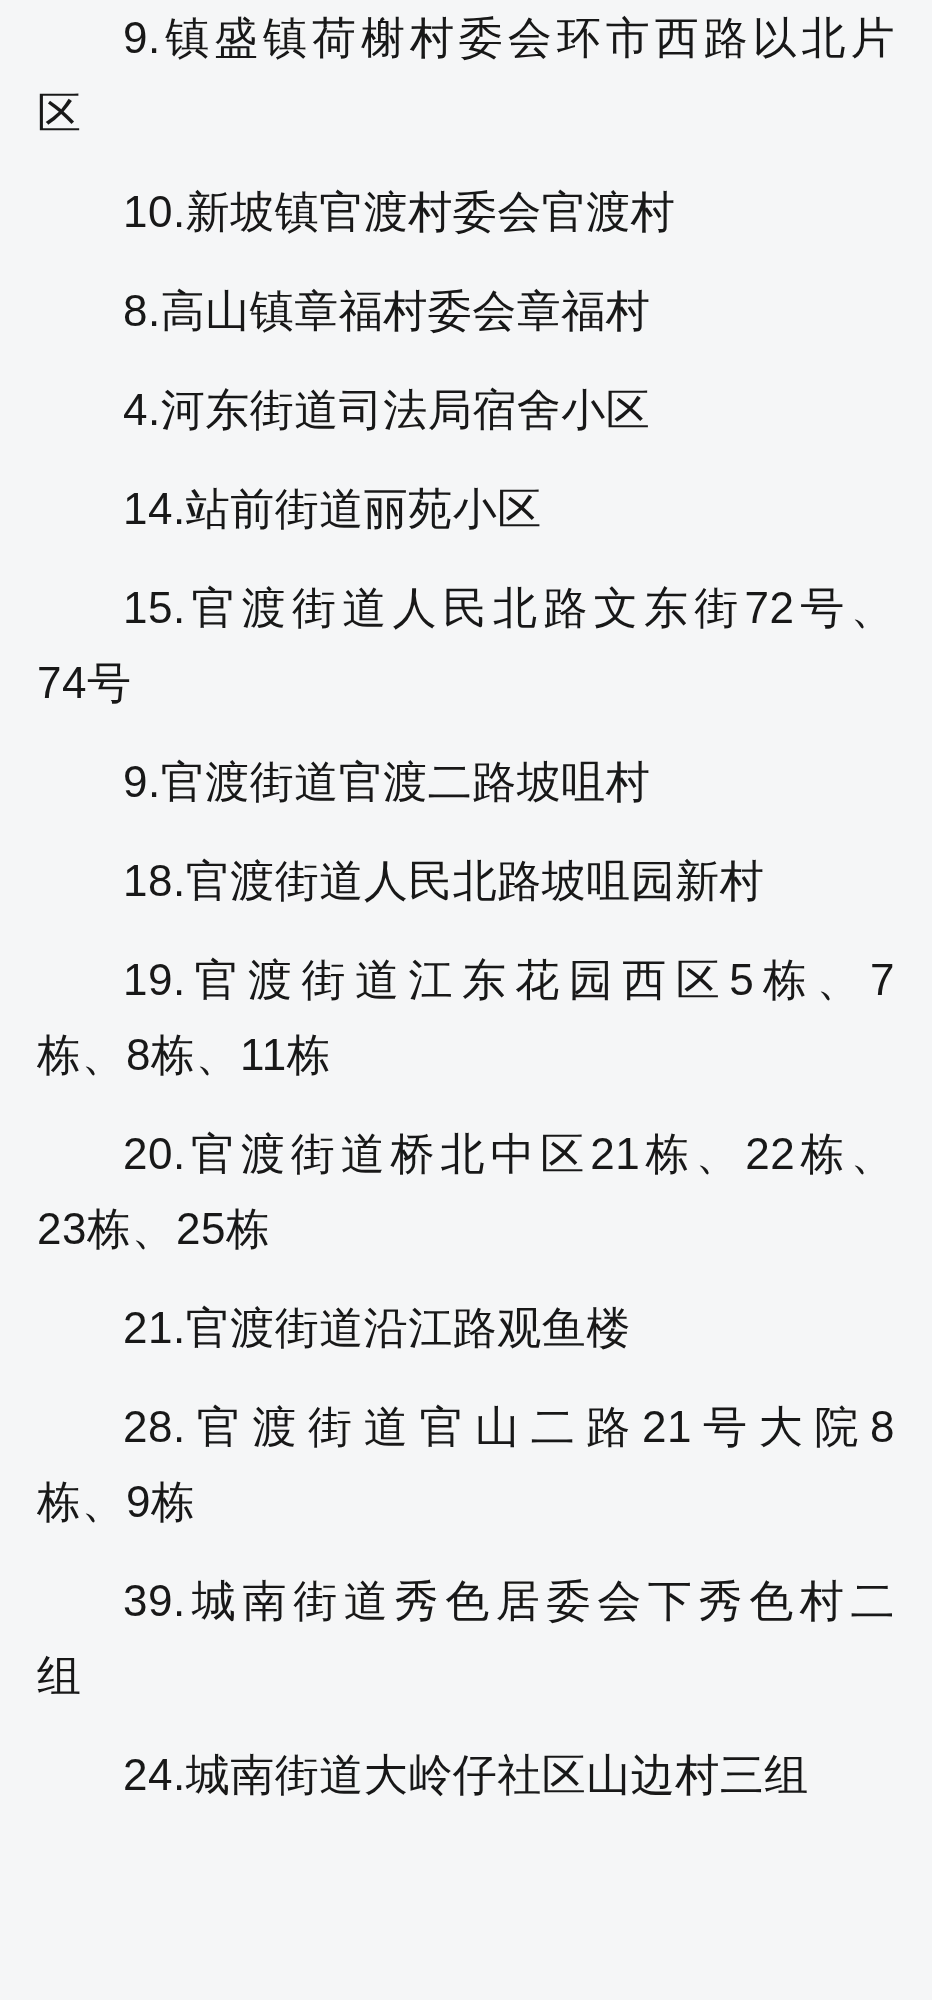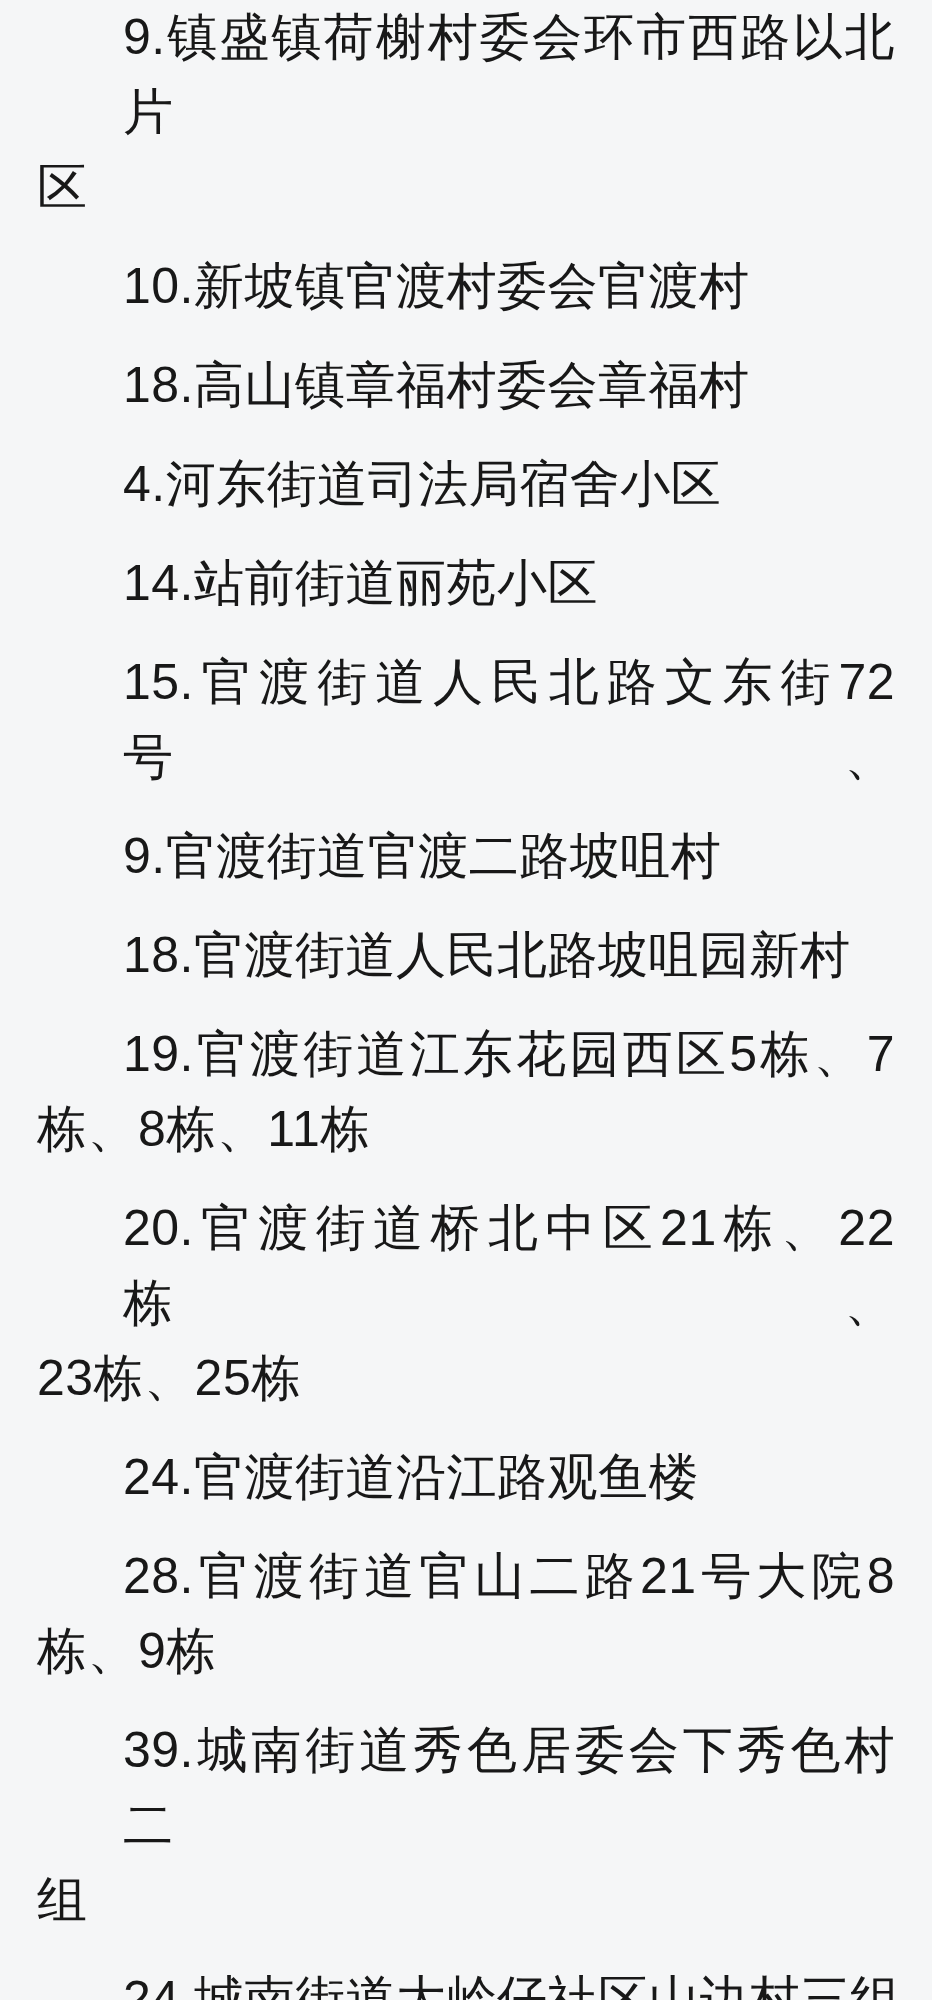--- a/index.html
+++ b/index.html
@@ -10,21 +10,21 @@
     width: 932px;
     height: 2000px;
     overflow: hidden;
     font-family: "Liberation Sans", "DejaVu Sans", sans-serif;
   }
   .article {
     box-sizing: border-box;
     width: 932px;
     height: 2000px;
     padding: 0 37px;
-    font-size: 50px;
+    font-size: 44px;
     line-height: 75px;
     letter-spacing: 0.5px;
   }
   .para {
     margin: 0 0 24px 0;
   }
   .line {
     text-align: left;
     white-space: nowrap;
   }
@@ -43,47 +43,48 @@
 <main class="article" style="color: rgb(24, 24, 24);">
   <div id="announcement-list">
       <div class="para">
         <div class="line indent stretch">9.镇盛镇荷榭村委会环市西路以北片</div>
         <div class="line">区</div>
       </div>
       <div class="para">
         <div class="line indent">10.新坡镇官渡村委会官渡村</div>
       </div>
       <div class="para">
-        <div class="line indent">18.高山镇章福村委会章福村</div>
+        <div class="line indent">8.高山镇章福村委会章福村</div>
       </div>
       <div class="para">
         <div class="line indent">4.河东街道司法局宿舍小区</div>
       </div>
       <div class="para">
         <div class="line indent">14.站前街道丽苑小区</div>
       </div>
       <div class="para">
         <div class="line indent stretch">15.官渡街道人民北路文东街72号、</div>
+        <div class="line">74号</div>
       </div>
       <div class="para">
         <div class="line indent">9.官渡街道官渡二路坡咀村</div>
       </div>
       <div class="para">
         <div class="line indent">18.官渡街道人民北路坡咀园新村</div>
       </div>
       <div class="para">
         <div class="line indent stretch">19.官渡街道江东花园西区5栋、7</div>
         <div class="line">栋、8栋、11栋</div>
       </div>
       <div class="para">
         <div class="line indent stretch">20.官渡街道桥北中区21栋、22栋、</div>
         <div class="line">23栋、25栋</div>
       </div>
       <div class="para">
-        <div class="line indent">24.官渡街道沿江路观鱼楼</div>
+        <div class="line indent">21.官渡街道沿江路观鱼楼</div>
       </div>
       <div class="para">
         <div class="line indent stretch">28.官渡街道官山二路21号大院8</div>
         <div class="line">栋、9栋</div>
       </div>
       <div class="para">
         <div class="line indent stretch">39.城南街道秀色居委会下秀色村二</div>
         <div class="line">组</div>
       </div>
       <div class="para">

